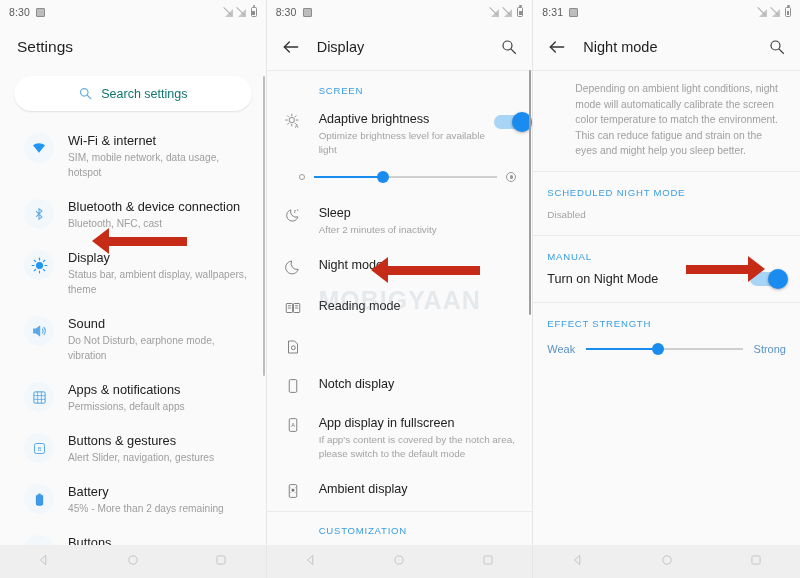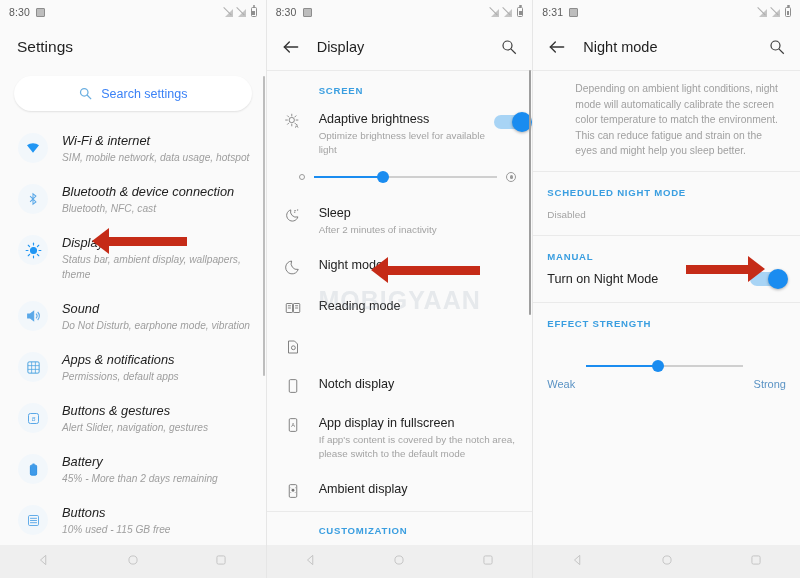--- a/index.html
+++ b/index.html
@@ -84,43 +84,42 @@
 
   
   .searchwrap { padding: 6px 14px 10px 14px; background:#fafafa; }
   .searchbox {
     height: 35px; background:#ffffff; border-radius: 18px;
     display:flex; align-items:center; justify-content:center;
     box-shadow: 0 1px 2px rgba(0,0,0,.10);
     gap: 8px;
   }
   .searchbox .mag { width:15px; height:15px; }
-  .search-placeholder { font-size: 12.5px; color:#3b82f6; }
+  .search-placeholder { font-size: 12.5px; color:#0f766e; }
   .list { padding-top: 2px; }
   .row {
     display:flex; align-items:flex-start;
-    padding: 9px 14px 9px 18px;
+    padding: 9px 14px 9px 24px;
     min-height: 44px;
-    font-style: italic;
   }
   .row-ico {
     width: 30px; height: 30px; border-radius: 50%;
     background:#f2f7fb; flex:0 0 auto;
     display:flex; align-items:center; justify-content:center;
     margin-right: 14px; margin-top:1px;
   }
   .row-txt { padding-top:0px; }
   .row-title { font-size: 12.8px; color:#212121; line-height: 17px; }
   .row-sub { font-size: 10.2px; color:#9e9e9e; line-height: 15px; margin-top:1px;}
 
   
   .panelbody { background:#fafafa; height: calc(100% - 70px); position:relative;}
   .sectionhdr {
     font-size: 9.6px; color:#3a9ee0; letter-spacing: .75px;
-    font-weight: 700; padding: 14px 14px 6px 52px;
+    font-weight: 400; padding: 14px 14px 6px 52px;
   }
   .mrow {
     display:flex; align-items:flex-start; padding: 9px 14px 9px 14px;
     position:relative;
   }
   .mrow-ico {
     width: 24px; flex:0 0 auto; margin-right:14px;
     display:flex; align-items:center; justify-content:center;
     padding-top: 1px;
   }
@@ -160,21 +159,21 @@
     flex:0 0 auto;
   }
   .sl-endbig {
     width:10px;height:10px;border:1.2px solid #9a9a9a;border-radius:50%;
     flex:0 0 auto; display:flex;align-items:center;justify-content:center;
   }
   .sl-endbig::after{content:"";width:3.5px;height:3.5px;border-radius:50%;background:#9a9a9a;}
 
   
   .eff-row { display:flex; align-items:center; padding: 8px 14px 10px 14px; gap:11px; }
-  .eff-label { font-size:11px; color:#5b93c4; flex:0 0 auto;margin-top:35px; }
+  .eff-label { font-size:11px; color:#5b93c4; flex:0 0 auto; }
 
   
   .desc {
     font-size: 10.3px; color:#a0a0a0; line-height: 15.5px;
     padding: 10px 16px 12px 42px;
   }
 
   
   .navbar {
     position:absolute; bottom:0; left:0; right:0; height: 33px;

